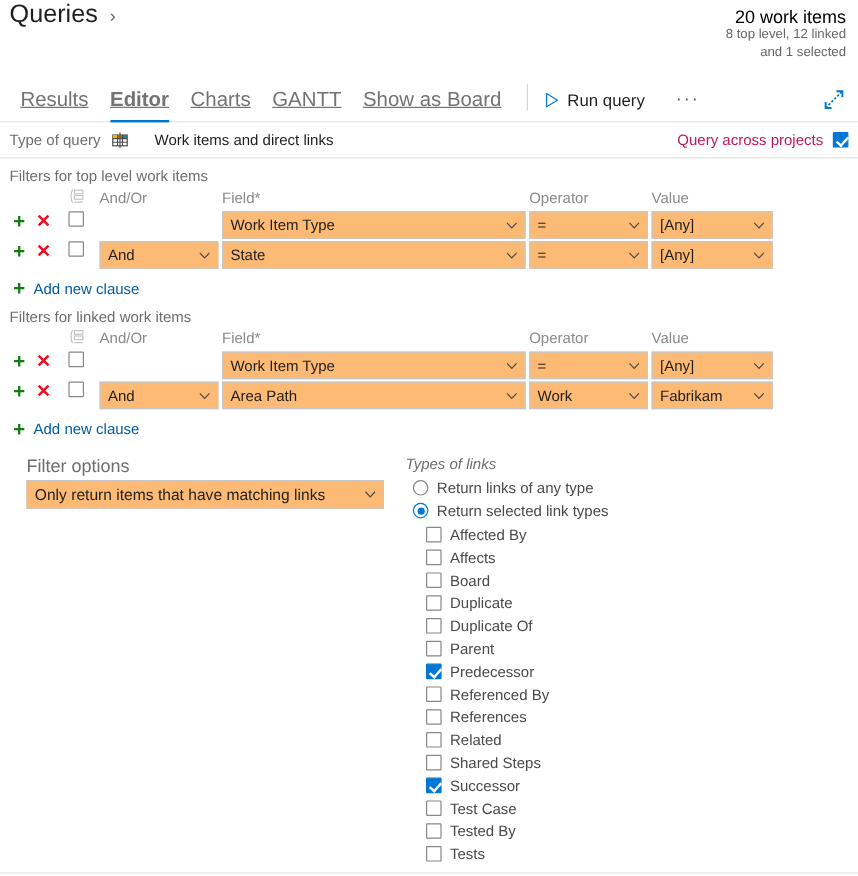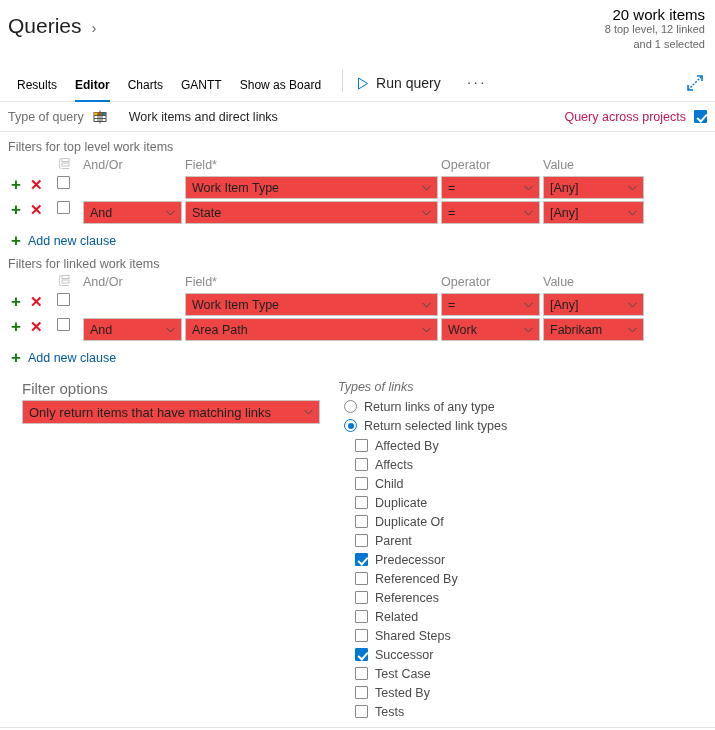--- a/index.html
+++ b/index.html
@@ -10,21 +10,21 @@
     font-family:"Liberation Sans", sans-serif;
     font-size:13px;
     color:#1f1f1f;
     overflow:hidden;
     position:relative;
   }
 
   
   .header { position:relative; height:62px; }
   .breadcrumb {
-    position:absolute; left:8px; top:14px;
+    position:absolute; left:8px; top:0;
     display:flex; align-items:center; gap:10px;
     font-size:21px; color:#1f1f1f; font-weight:400;
   }
   .breadcrumb .crumb { white-space:nowrap; }
   .breadcrumb .sep { color:#666; font-size:15px; line-height:1; padding-top:2px; }
   .breadcrumb .crumb.current { color:#1f1f1f; }
 
   .counts {
     position:absolute; right:10px; top:7px;
     text-align:right; line-height:15px;
@@ -35,22 +35,23 @@
   
   .tabbar {
     position:relative; height:40px;
     border-bottom:1px solid #e4e4e4;
     display:flex; align-items:flex-end;
   }
   .tabs { display:flex; align-items:flex-end; height:100%; padding-left:8px; }
   .tab {
     position:relative;
     padding:0 9px 10px 9px;
-    font-size:12px; color:#000000; cursor:pointer;
+    font-size:17px; color:#737373; cursor:pointer;
     line-height:1;
+    text-decoration:underline;
   }
   .tab.active { font-weight:bold; }
   .tab.active::after {
     content:""; position:absolute; left:9px; right:9px; bottom:-1px;
     height:2px; background:#0078d4;
   }
   .tb-sep {
     width:1px; height:22px; background:#d6d6d6;
     margin:0 14px 9px 12px;
   }
@@ -119,21 +120,21 @@
   }
   .cb.checked { background:#0078d4; border-color:#0078d4; }
   .cb.checked::after {
     content:""; position:absolute; left:3.5px; top:0.5px;
     width:4px; height:8px; border:solid #fff; border-width:0 2px 2px 0;
     transform:rotate(42deg);
   }
 
   .dd {
     position:relative; height:23px;
-    border:1px solid #c8c6c4; background:#ef4444;
+    border:1px solid #c8c6c4; background:#fdba74;
     display:flex; align-items:center;
     padding:0 20px 0 6px;
     font-size:12.5px; color:#1f1f1f;
     cursor:pointer; white-space:nowrap; overflow:hidden;
   }
   .dd.empty { border:none; background:transparent; }
   .dd .chev {
     position:absolute; right:6px; top:50%; transform:translateY(-50%);
     width:9px; height:6px;
   }
@@ -471,21 +472,21 @@
       <div class="lt-row">
           <span class="cb"></span>
           <span class="lt-lbl">Affected By</span>
         </div>
       <div class="lt-row">
           <span class="cb"></span>
           <span class="lt-lbl">Affects</span>
         </div>
       <div class="lt-row">
           <span class="cb"></span>
-          <span class="lt-lbl">Child</span>
+          <span class="lt-lbl">Board</span>
         </div>
       <div class="lt-row">
           <span class="cb"></span>
           <span class="lt-lbl">Duplicate</span>
         </div>
       <div class="lt-row">
           <span class="cb"></span>
           <span class="lt-lbl">Duplicate Of</span>
         </div>
       <div class="lt-row">

